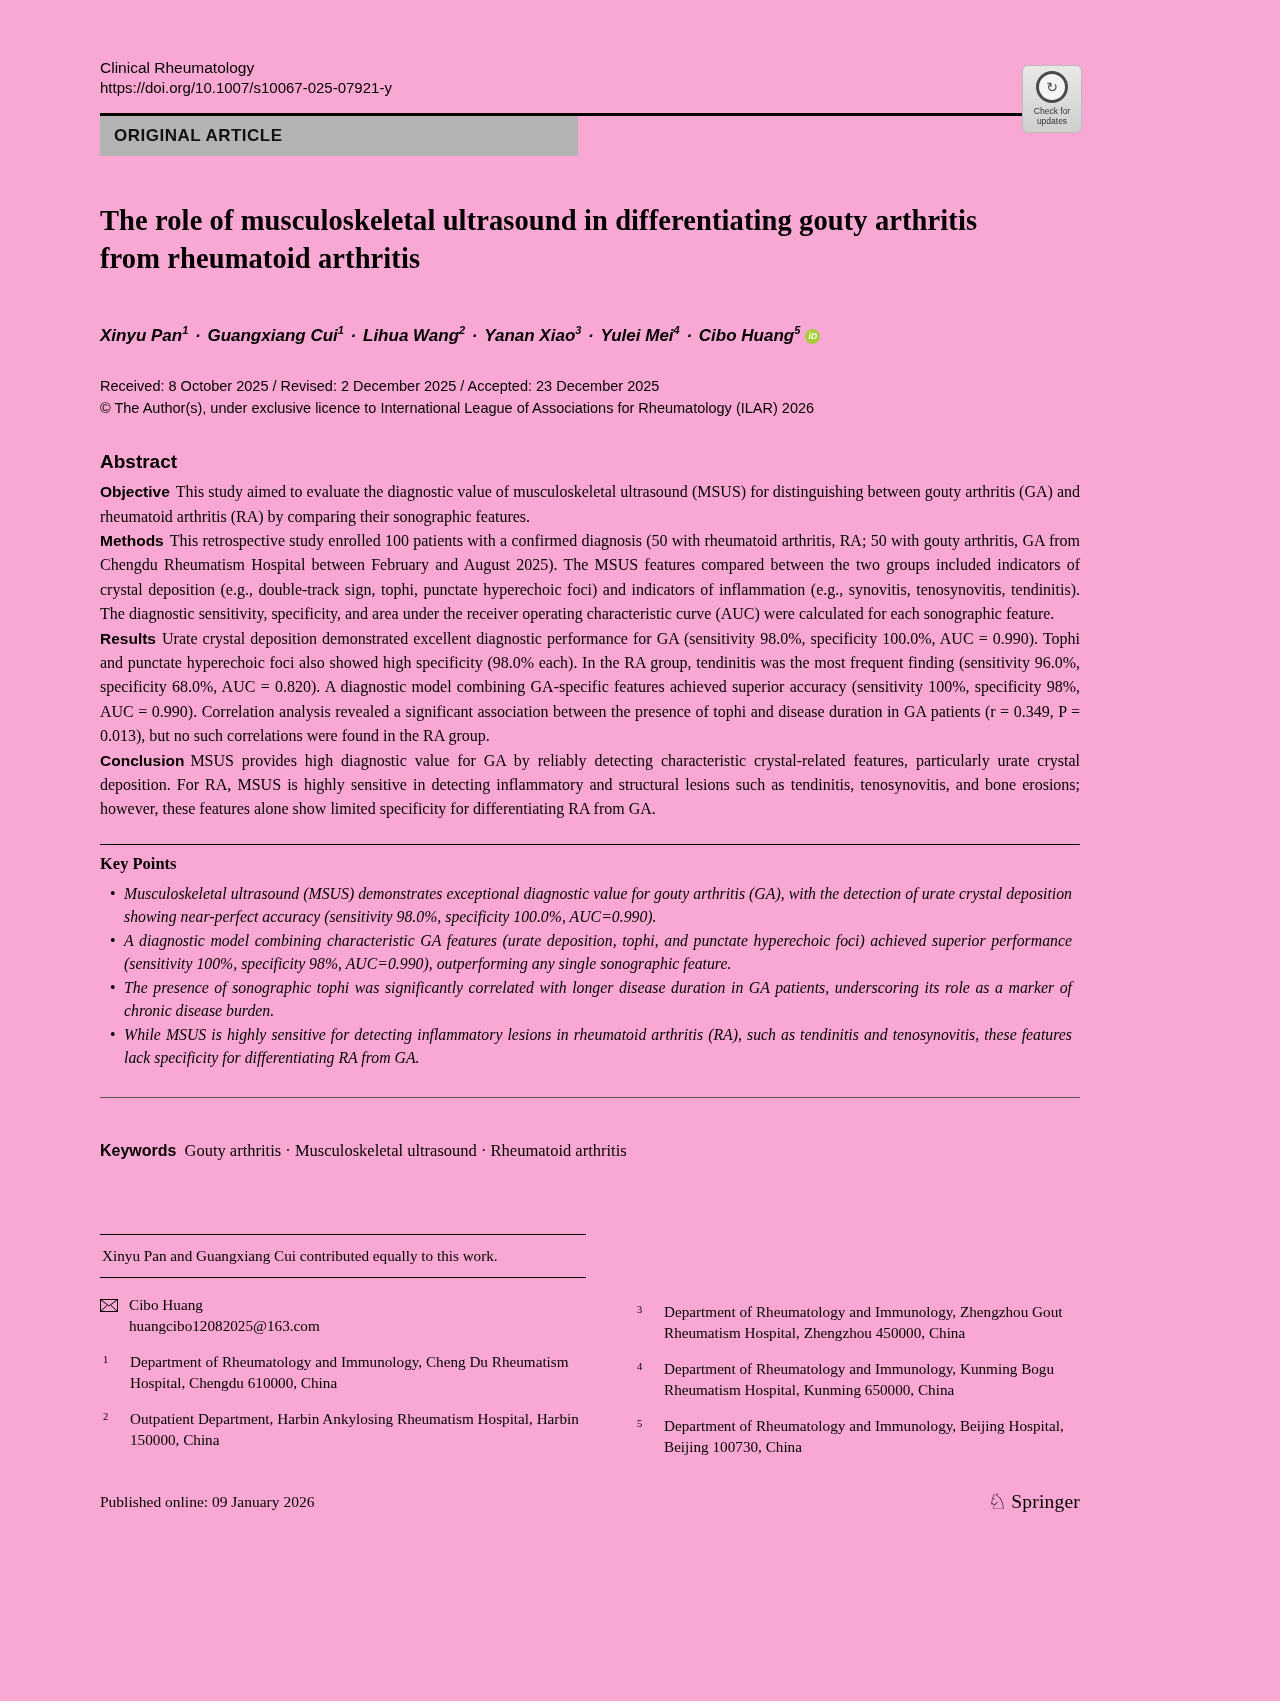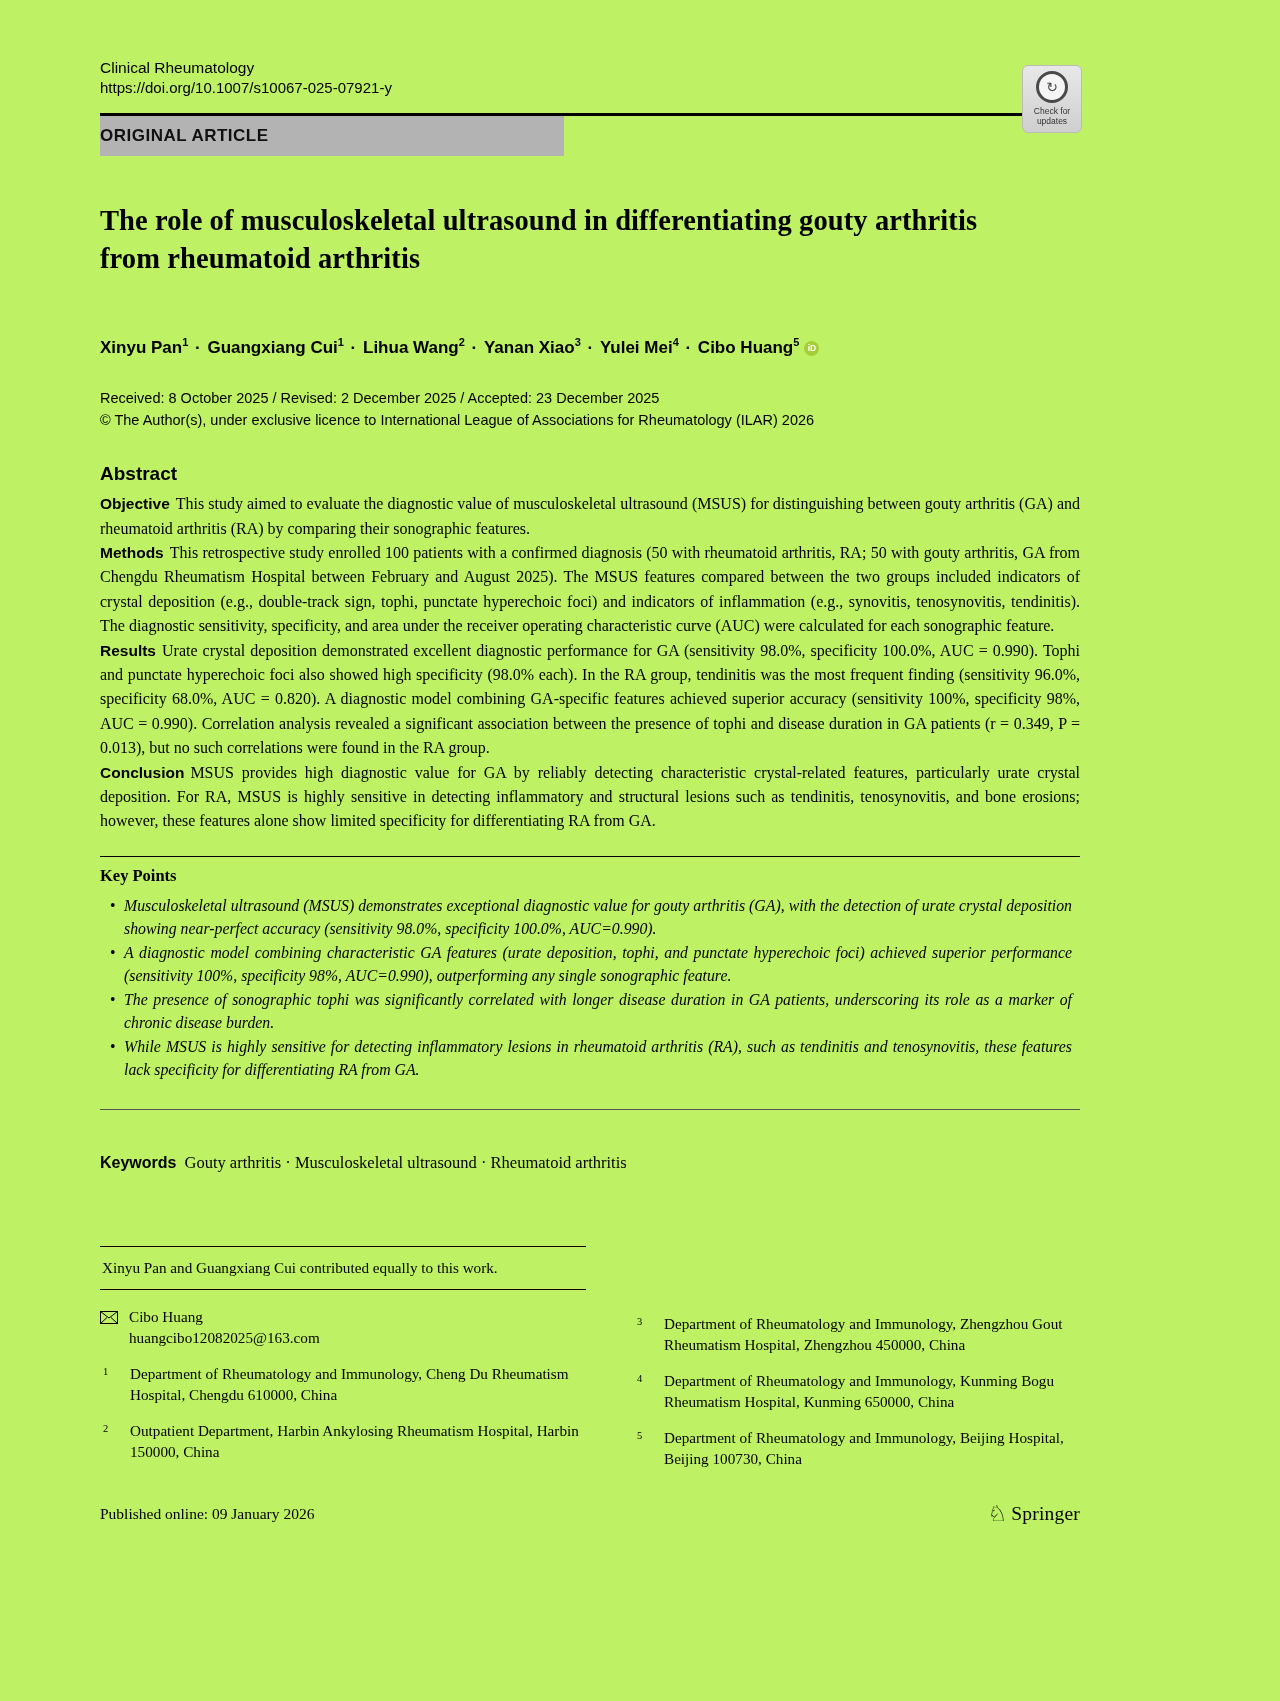--- a/index.html
+++ b/index.html
@@ -1,34 +1,34 @@
 <!DOCTYPE html>
 <html><head>
 <meta charset="utf-8">
 <style>
   html,body{margin:0;padding:0;background:#ffffff;}
   .page{
     position:relative;
     width:1280px;height:1701px;
-    background:#bef264;
+    background:#f9a8d4;
     overflow:hidden;
     font-family:"Liberation Serif",serif;
     color:#000;
     box-sizing:border-box;
   }
   .content{position:relative;margin-left:100px;width:980px;padding-top:58px;}
 
   
   .journal{font-family:"Liberation Sans",sans-serif;font-size:15.5px;line-height:20px;}
   .doi{font-family:"Liberation Sans",sans-serif;font-size:15px;line-height:20px;}
   .top-rule{margin-top:15px;height:2.5px;background:#000;width:980px;}
   .banner{
     width:464px;height:40px;background:#b3b3b3;
     font-family:"Liberation Sans",sans-serif;font-weight:bold;font-size:17px;
-    letter-spacing:.5px;line-height:40px;color:#111;
+    letter-spacing:.5px;line-height:40px;padding-left:14px;color:#111;
   }
   
   .check-badge{
     position:absolute;left:922px;top:65px;
     width:58px;height:66px;border-radius:6px;
     background:linear-gradient(#e8e8e8,#cfcfcf);
     border:1px solid #bbb;
     display:flex;flex-direction:column;align-items:center;justify-content:flex-start;
     cursor:pointer;
   }
@@ -43,22 +43,22 @@
     font-size:8.5px;line-height:1.2;color:#333;text-align:center;width:44px;
   }
 
   
   .title{
     margin-top:46px;max-width:900px;
     font-family:Liberation Serif, serif;font-weight:bold;
     font-size:28.5px;line-height:38px;letter-spacing:.1px;
   }
   .authors{
-    margin-top:54px;font-family:"Liberation Sans",sans-serif;
-    font-weight:bold;font-size:17px;line-height:22px;
+    margin-top:42px;font-family:"Liberation Sans",sans-serif;
+    font-weight:bold;font-size:17px;line-height:22px;font-style:italic;
   }
   .authors sup{font-size:11px;font-weight:bold;}
   .authors .sep{font-weight:bold;padding:0 2px;}
   .orcid{
     display:inline-block;width:15px;height:15px;border-radius:50%;
     background:#a6ce39;color:#fff;font-size:8.5px;font-weight:bold;
     text-align:center;line-height:15px;vertical-align:2px;margin-left:5px;
     font-family:"Liberation Sans",sans-serif;cursor:pointer;
   }
   .dates{margin-top:30px;font-family:"Liberation Sans",sans-serif;font-size:14.5px;line-height:19px;}

